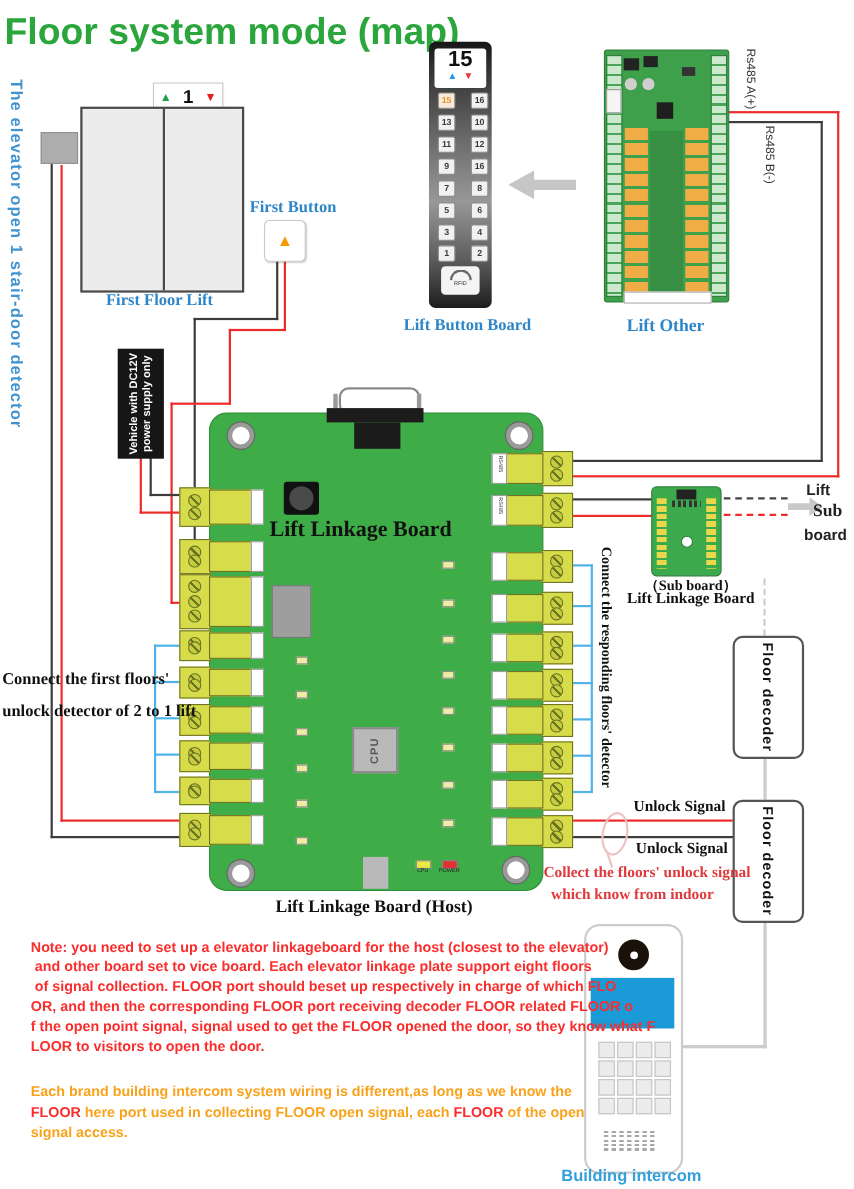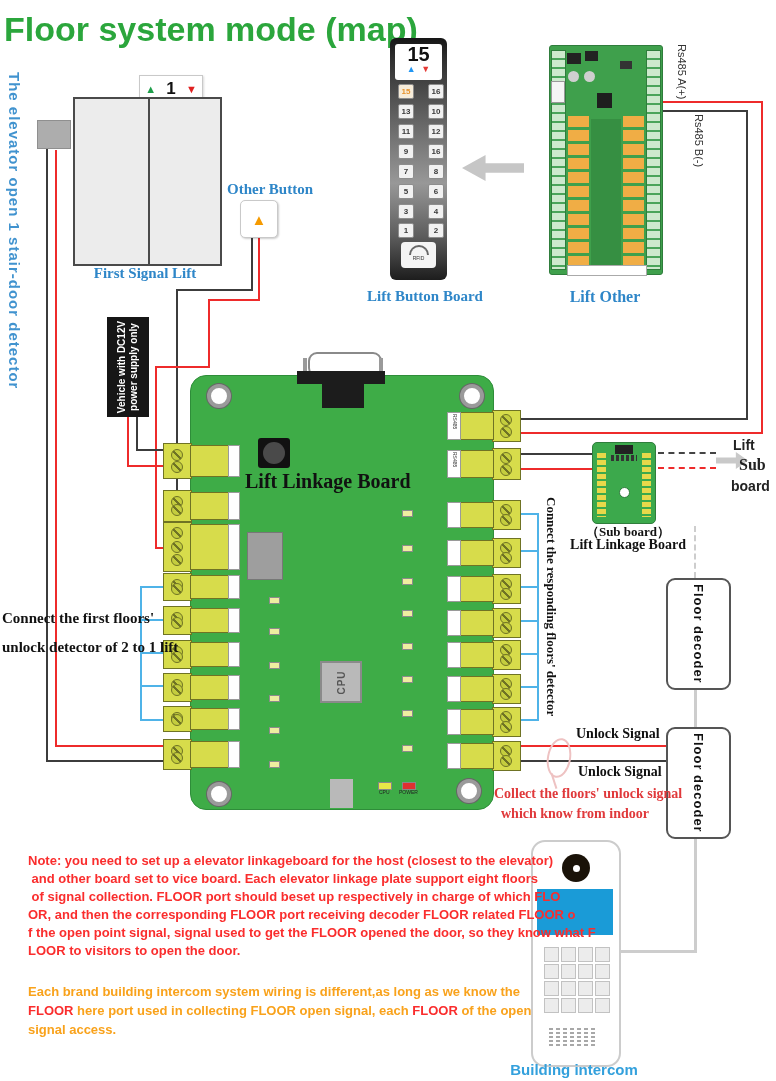--- a/index.html
+++ b/index.html
@@ -174,23 +174,23 @@
 
   <div class="abs" id="indicator">
     <span class="up">▲</span>
     <span class="fl">1</span>
     <span class="dn">▼</span>
   </div>
   <div class="abs" id="doors">
       <div class="split"></div>
     </div>
   <div class="abs" id="detector"></div>
-  <div class="abs serif blue" id="first-floor-lift">First Signal Lift</div>
-
-  <div class="abs serif blue" id="call-label">Other Button</div>
+  <div class="abs serif blue" id="first-floor-lift">First Floor Lift</div>
+
+  <div class="abs serif blue" id="call-label">First Button</div>
   <div class="abs" id="call-btn">
     <span>▲</span>
   </div>
 
   <div class="abs" id="dc12v">
     <div class="in">
       <div>Vehicle with DC12V</div>
       <div>power supply only</div>
     </div>
   </div>
@@ -383,20 +383,21 @@
       <div class="tblock" style="left: 459px; top: 709px; width: 33px; height: 24px;"></div>
       <div class="tstrip" style="left: 447px; top: 709px; width: 12px; height: 24px;"></div>
       <div class="screw" style="left: 500px; top: 711px;"></div>
       <div class="screw" style="left: 500px; top: 721px;"></div>
       <div class="tblock" style="left: 492px; top: 741px; width: 27px; height: 28px;"></div>
       <div class="tblock" style="left: 459px; top: 743px; width: 33px; height: 24px;"></div>
       <div class="tstrip" style="left: 447px; top: 743px; width: 12px; height: 24px;"></div>
       <div class="screw" style="left: 500px; top: 745px;"></div>
       <div class="screw" style="left: 500px; top: 755px;"></div>
     </div>
+  <div class="abs serif" id="host-caption">Lift Linkage Board (Host)</div>
 
   <div class="abs" id="sub-board">
     <div class="abs" style="left:22px;top:2px;width:18px;height:9px;background:#222;"></div>
     <div class="abs" style="left:4px;top:10px;width:9px;height:64px;background:repeating-linear-gradient(180deg,#E8D84A 0 5px,#3CA94C 5px 7px);"></div>
     <div class="abs" style="left:49px;top:10px;width:9px;height:64px;background:repeating-linear-gradient(180deg,#E8D84A 0 5px,#3CA94C 5px 7px);"></div>
     <div class="abs" style="left:18px;top:12px;width:26px;height:6px;background:repeating-linear-gradient(90deg,#333 0 3px,#3CA94C 3px 5px);"></div>
     <div class="abs" style="left:26px;top:44px;width:9px;height:9px;border-radius:50%;background:#fff;border:1px solid #2F7D3C;"></div>
   </div>
   <div class="abs serif" id="sub-caption1">（Sub board）</div>
   <div class="abs serif" id="sub-caption2">Lift Linkage Board</div>

